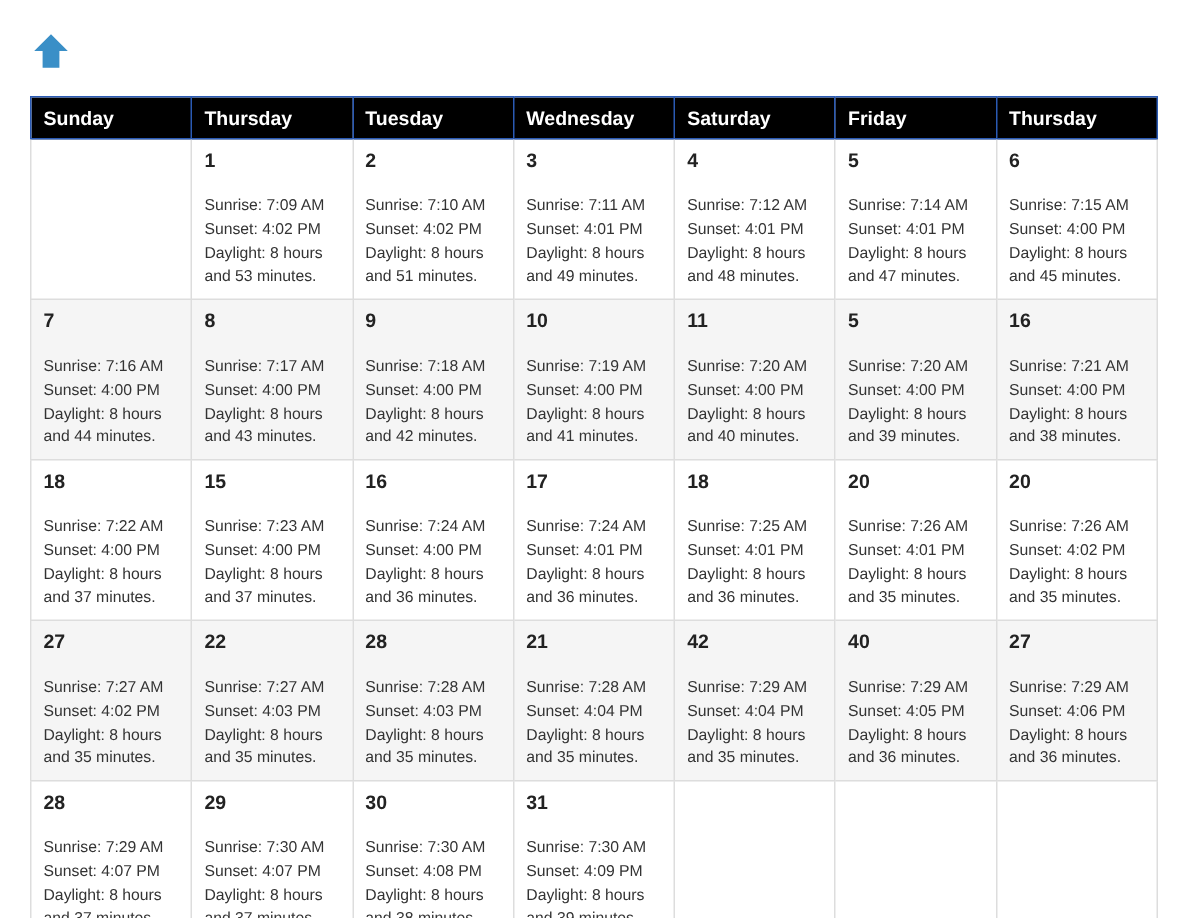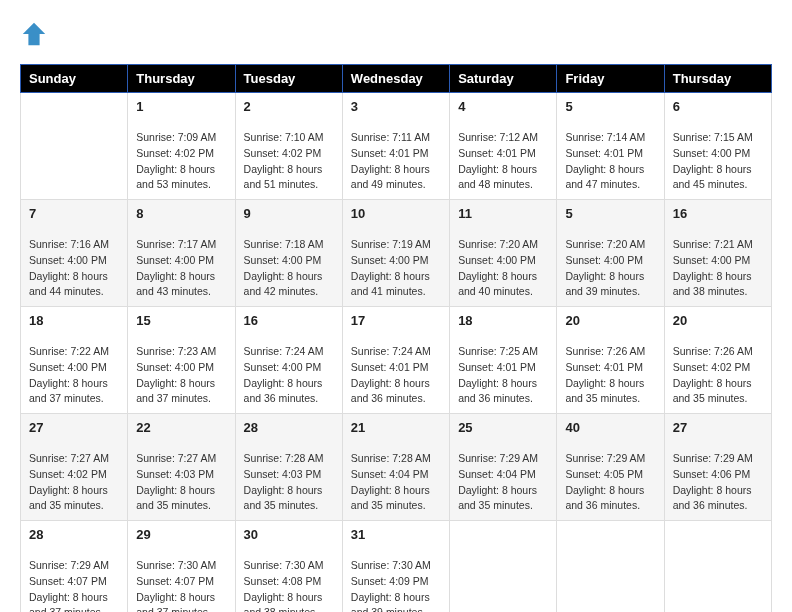--- a/index.html
+++ b/index.html
@@ -217,21 +217,21 @@
         </td>
         <td>
           <div class="day-num">28</div>
           <div class="day-info">Sunrise: 7:28 AM<br>Sunset: 4:03 PM<br>Daylight: 8 hours and 35 minutes.</div>
         </td>
         <td>
           <div class="day-num">21</div>
           <div class="day-info">Sunrise: 7:28 AM<br>Sunset: 4:04 PM<br>Daylight: 8 hours and 35 minutes.</div>
         </td>
         <td>
-          <div class="day-num">25</div>
+          <div class="day-num">42</div>
           <div class="day-info">Sunrise: 7:29 AM<br>Sunset: 4:04 PM<br>Daylight: 8 hours and 35 minutes.</div>
         </td>
         <td>
           <div class="day-num">40</div>
           <div class="day-info">Sunrise: 7:29 AM<br>Sunset: 4:05 PM<br>Daylight: 8 hours and 36 minutes.</div>
         </td>
         <td>
           <div class="day-num">27</div>
           <div class="day-info">Sunrise: 7:29 AM<br>Sunset: 4:06 PM<br>Daylight: 8 hours and 36 minutes.</div>
         </td>

